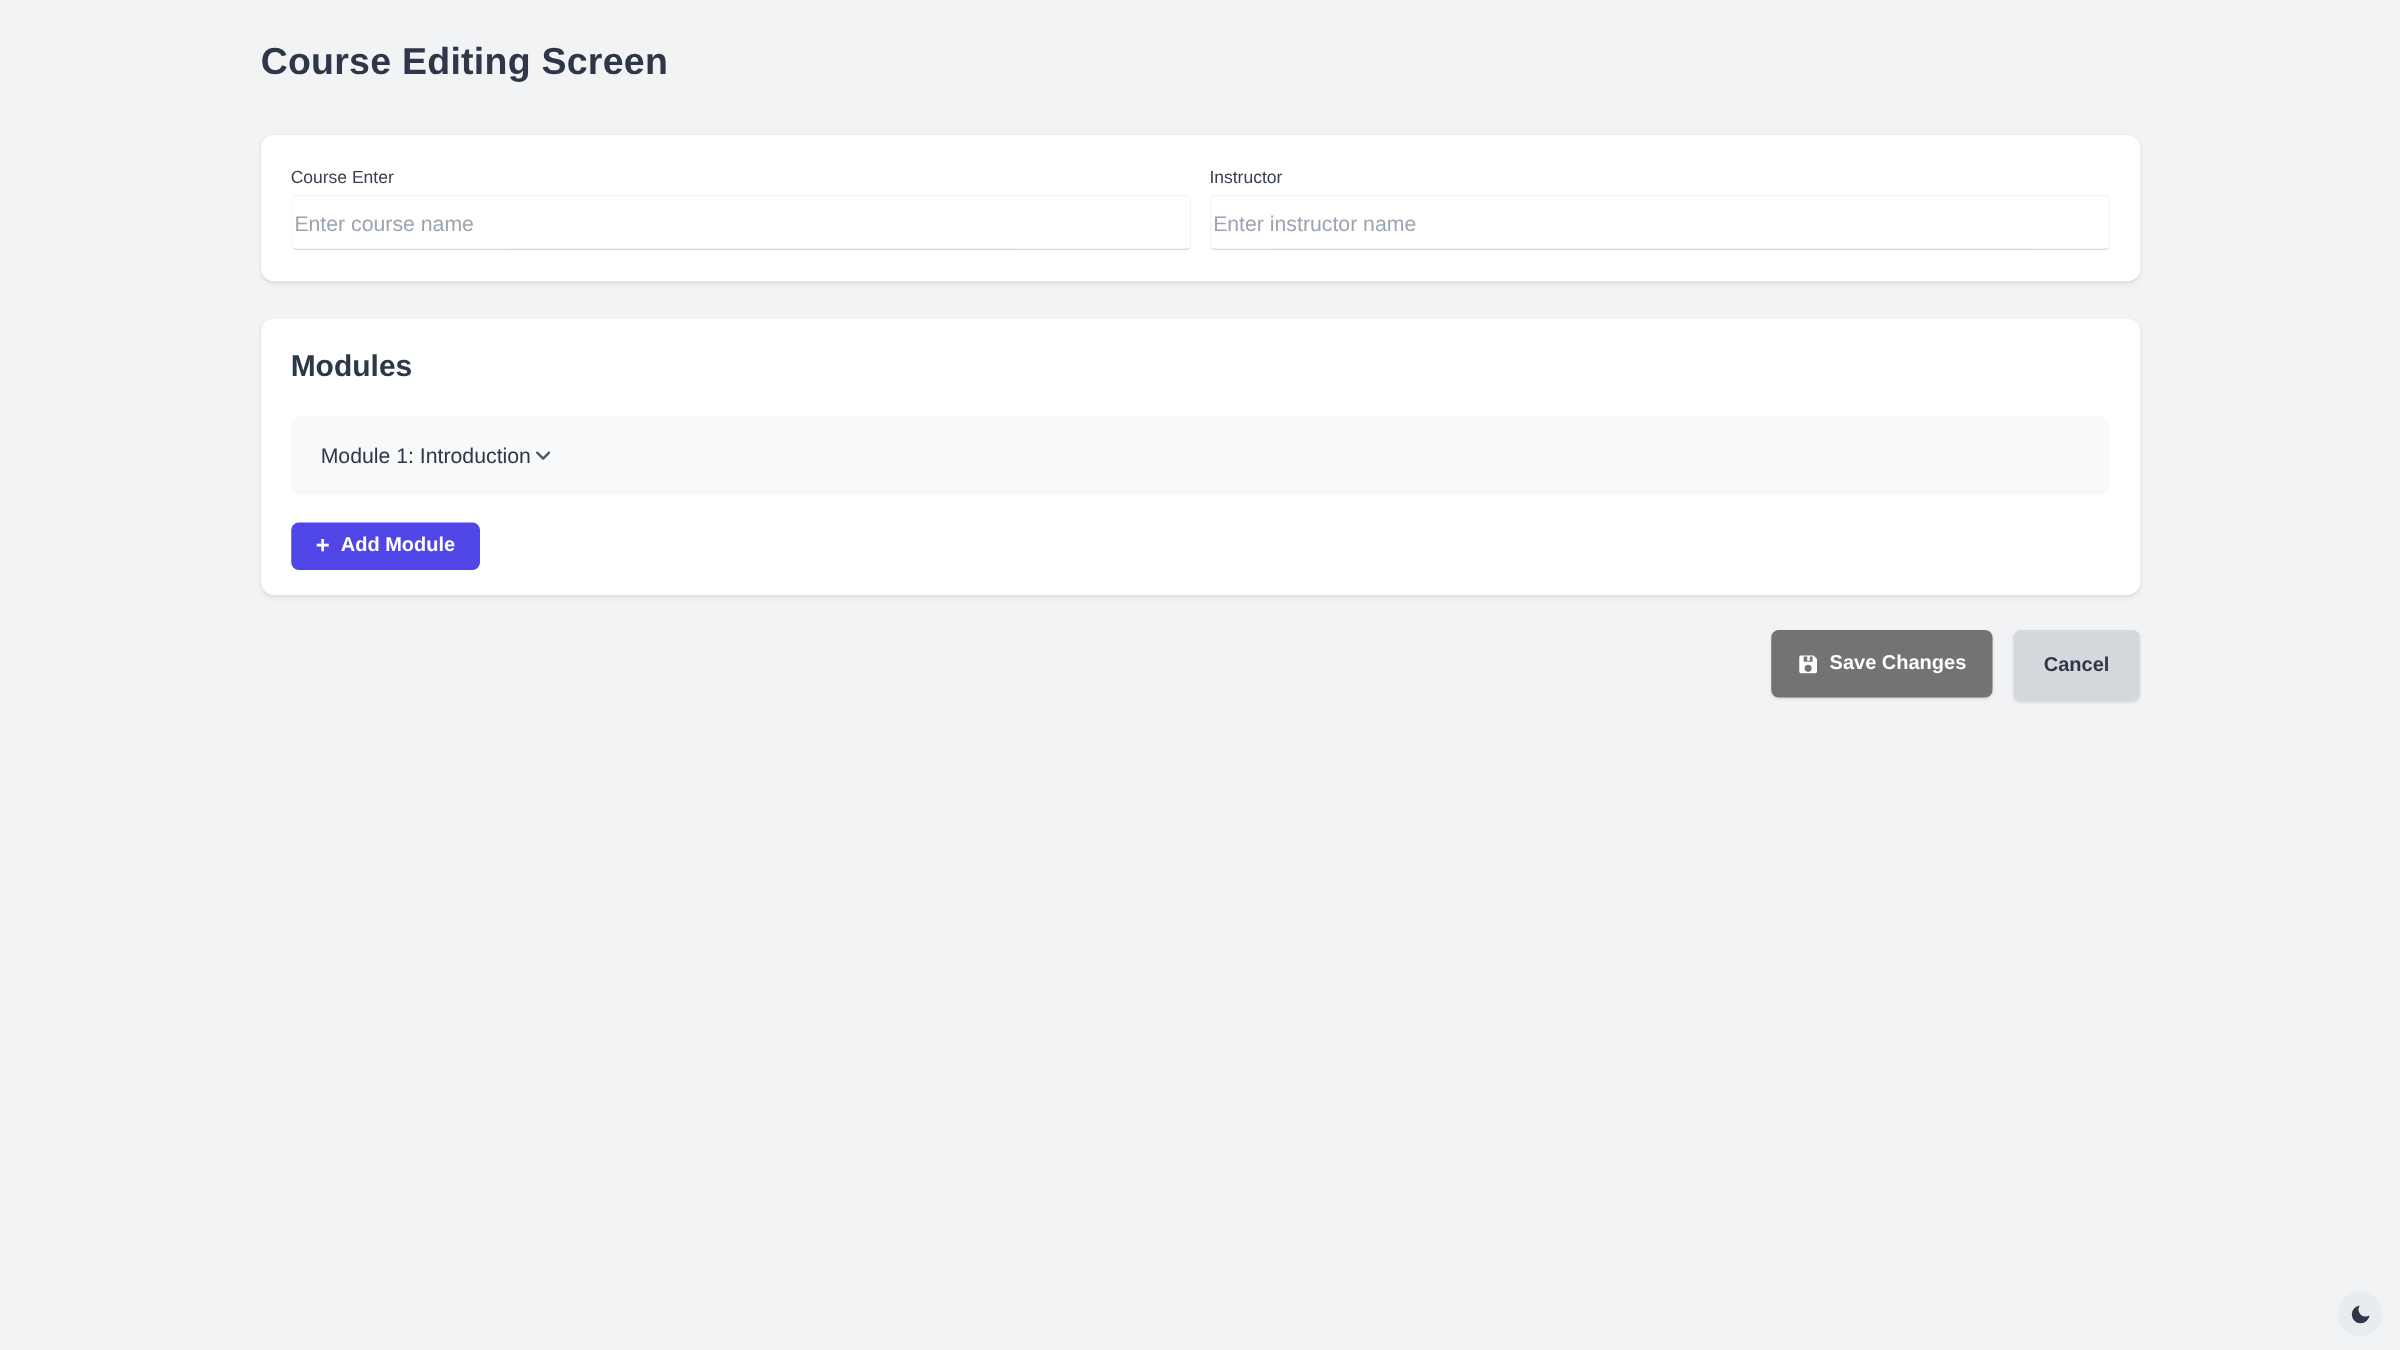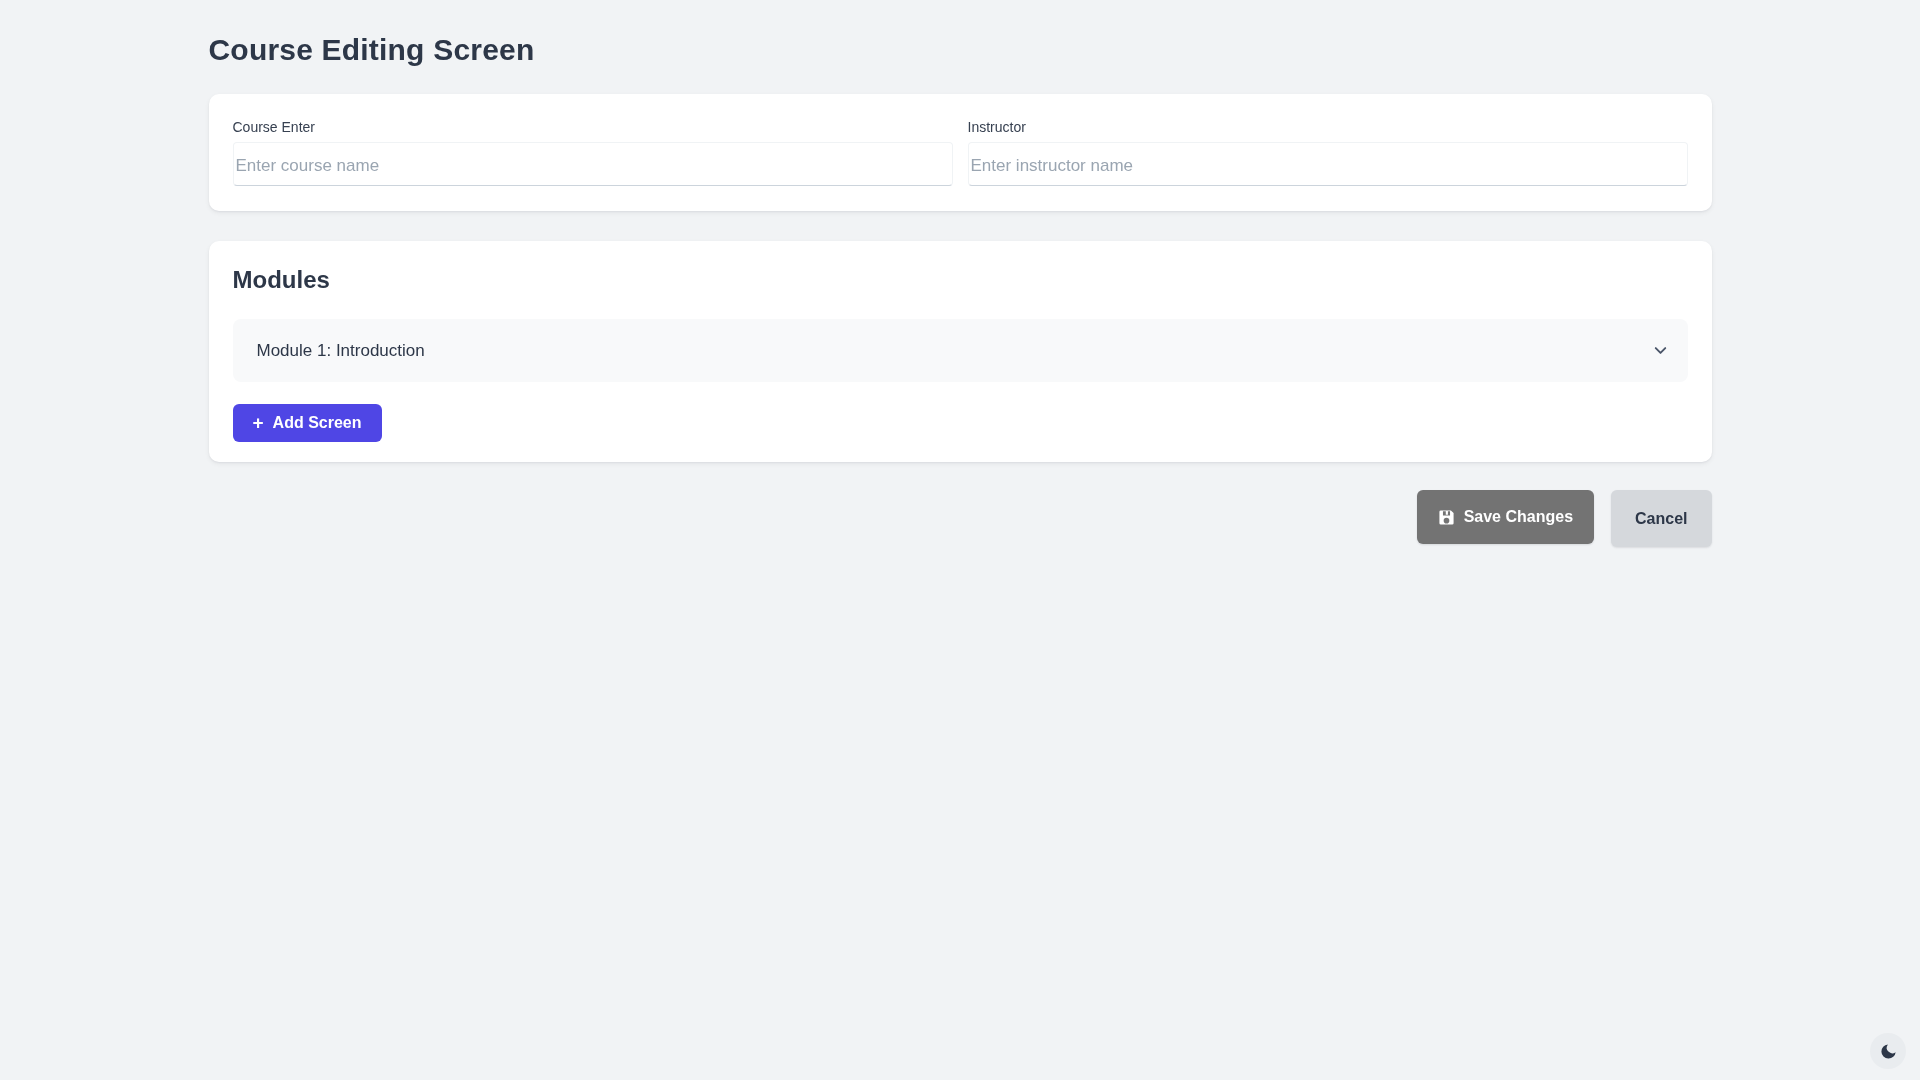--- a/index.html
+++ b/index.html
@@ -10,21 +10,21 @@
     color: #2d3748;
     position: relative;
     overflow: hidden;
   }
   .container { width: 1503px; margin: 0 auto; padding-top: 33px; }
   .page-title {
     font-size: 30px;
     font-weight: 700;
     color: #2d3748;
     letter-spacing: .2px;
-    margin-bottom: 27px;
+    margin-bottom: 41px;
   }
   .card {
     background: #ffffff;
     border-radius: 10px;
     box-shadow: 0 2px 5px rgba(15,23,42,.06), 0 1px 2px rgba(15,23,42,.05);
     padding: 25px 24px;
   }
   .card + .card { margin-top: 30px; }
   .card-heading {
     font-size: 24px;
@@ -56,21 +56,20 @@
     outline: none;
   }
   .text-input::placeholder { color: #9aa5b1; }
   .modules-card { padding-bottom: 20px; }
   .accordion-item {
     height: 63px;
     background: #f8f9fa;
     border-radius: 8px;
     display: flex;
     align-items: center;
-    justify-content: space-between;
     padding: 0 18px 0 24px;
     margin-top: 25px;
     cursor: pointer;
   }
   .accordion-title { font-size: 17px; color: #2d3748; }
   .chevron { display: flex; align-items: center; }
   .btn {
     display: inline-flex;
     align-items: center;
     justify-content: center;
@@ -155,21 +154,21 @@
       <span class="accordion-title">Module 1: Introduction</span>
       <span class="chevron">
         <svg width="19" height="19" viewBox="0 0 24 24" fill="none" stroke="#4a5568" stroke-width="2.4" stroke-linecap="round" stroke-linejoin="round">
           <polyline points="6 9 12 15 18 9"></polyline>
         </svg>
       </span>
     </div>
 
     <button class="btn btn-add">
       <span class="plus-glyph">+</span>
-      <span>Add Screen</span>
+      <span>Add Module</span>
     </button>
   </section>
 
 </div>
 
 <div class="actions-row">
   <button class="btn btn-save">
     <span style="display:flex;align-items:center;">
       <svg width="17" height="17" viewBox="0 0 24 24">
         <path fill="#ffffff" fill-rule="evenodd" d="M2 4a2 2 0 0 1 2-2h14.2L22 5.8V20a2 2 0 0 1-2 2H4a2 2 0 0 1-2-2V4z

